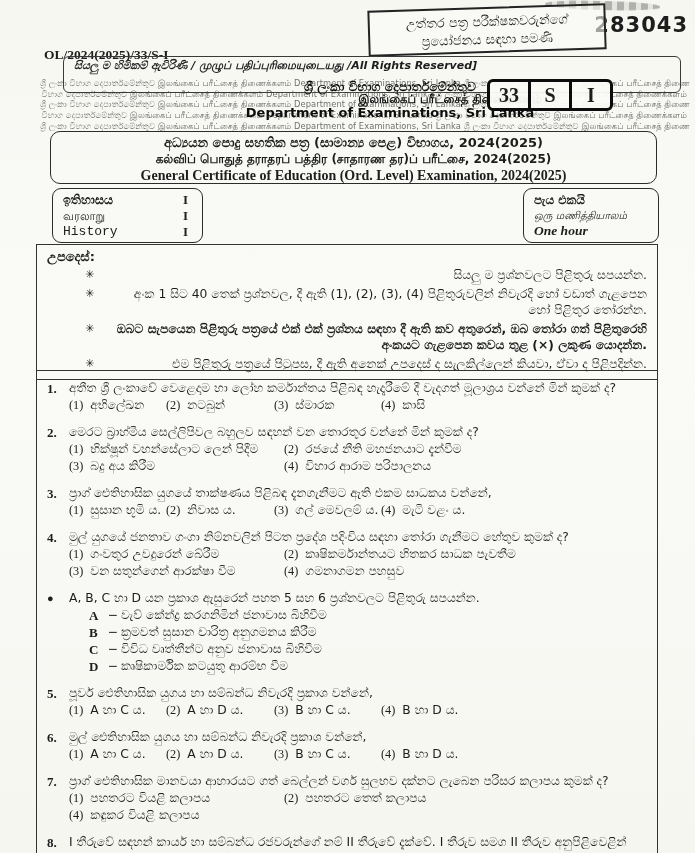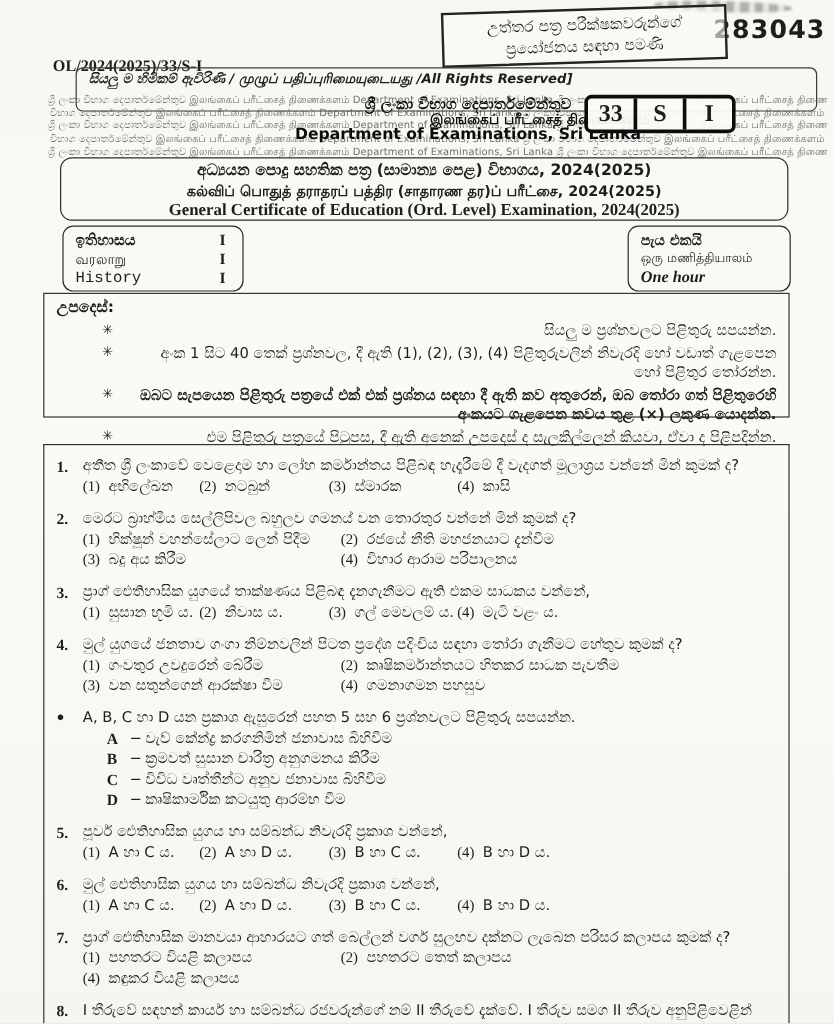--- a/index.html
+++ b/index.html
@@ -44,24 +44,24 @@
   .sbox{position:absolute;left:52px;top:188px;width:151px;height:55px;border:1.8px solid #2c2c2c;
         border-radius:9px;box-sizing:border-box;padding:3px 14px 0 10px;}
   .sbox .row{display:flex;justify-content:space-between;line-height:16px;}
   .s-si{font-size:12.5px;font-weight:bold;}
   .s-ta{font-size:11.5px;}
   .s-en{font-family:Liberation Mono, monospace;font-size:13px;}
   .s-num{font-family:"Liberation Serif",serif;font-weight:bold;font-size:13px;}
   .timebox{position:absolute;left:523px;top:188px;width:136px;height:55px;border:1.8px solid #2c2c2c;
            border-radius:9px;box-sizing:border-box;padding:3px 0 0 10px;}
   .tm-si{font-size:12px;font-weight:bold;line-height:16px;}
-  .tm-ta{font-size:10.5px;line-height:15px;}
+  .tm-ta{font-size:10.5px;font-style:italic;line-height:15px;}
   .tm-en{font-family:"Liberation Serif",serif;font-size:13.5px;font-weight:bold;font-style:italic;line-height:16px;}
   
-  .ibox{position:absolute;left:36px;top:244px;width:622px;height:104px;border:1.7px solid #333;
+  .ibox{position:absolute;left:36px;top:244px;width:622px;height:136px;border:1.7px solid #333;
         box-sizing:border-box;padding:4px 10px 0 10px;}
   .i-head{font-size:13px;font-weight:bold;line-height:16px;}
   .instr{display:flex;margin:2px 0 2px 38px;}
   .instr .mark{width:24px;flex:none;font-size:11px;padding-top:1px;}
   .instr .txt{flex:1;font-size:12.3px;line-height:16.5px;text-align:right;}
   .instr.bold .txt{font-weight:bold;}
   
   .qbox{position:absolute;left:36px;top:370px;width:622px;height:483px;border:1.7px solid #333;
         border-bottom:none;box-sizing:border-box;padding:9px 8px 0 10px;font-size:12.3px;line-height:17px;}
   .q{margin-bottom:10px;}
@@ -174,21 +174,21 @@
         <span class="opt"><span class="lab">(1)</span><span>අභිලේඛන</span></span>
         <span class="opt"><span class="lab">(2)</span><span>නටබුන්</span></span>
         <span class="opt"><span class="lab">(3)</span><span>ස්මාරක</span></span>
         <span class="opt"><span class="lab">(4)</span><span>කාසි</span></span>
       </div>
     </div>
 
     <div class="q">
       <div class="q-head">
         <span class="q-num">2.</span>
-        <span class="q-text">මෙරට බ්‍රාහ්මීය සෙල්ලිපිවල බහුලව ගමනය් වන තොරතුර වන්නේ මින් කුමක් ද?</span>
+        <span class="q-text">මෙරට බ්‍රාහ්මීය සෙල්ලිපිවල බහුලව සඳහන් වන තොරතුර වන්නේ මින් කුමක් ද?</span>
       </div>
       <div class="opts opts2">
         <span class="opt"><span class="lab">(1)</span><span>භික්ෂූන් වහන්සේලාට ලෙන් පිදීම</span></span>
         <span class="opt"><span class="lab">(2)</span><span>රජයේ නීති මහජනයාට දැන්වීම</span></span>
         <span class="opt"><span class="lab">(3)</span><span>බදු අය කිරීම</span></span>
         <span class="opt"><span class="lab">(4)</span><span>විහාර ආරාම පරිපාලනය</span></span>
       </div>
     </div>
 
     <div class="q">

